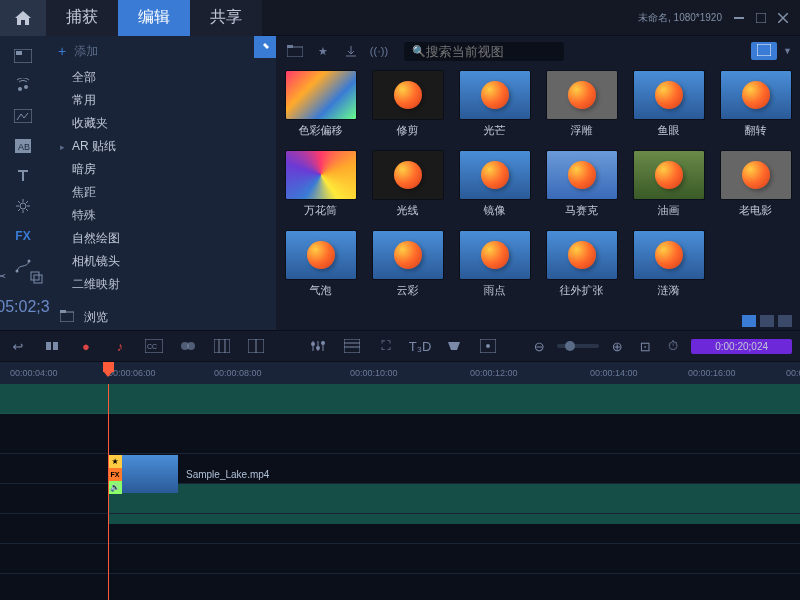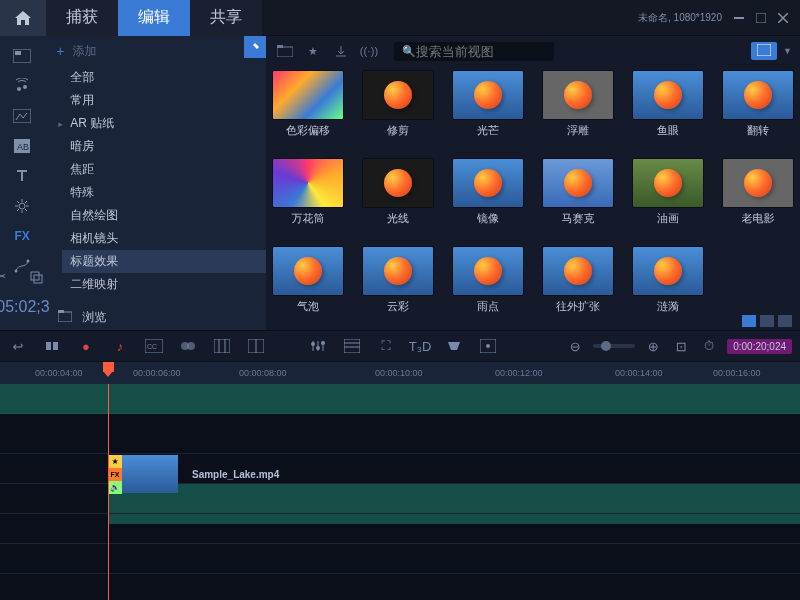--- a/index.html
+++ b/index.html
@@ -31,43 +31,43 @@
 .side-footer { height: 26px; display: flex; align-items: center; padding-left: 14px; gap: 10px; font-size: 12px; }
 
 .content { flex: 1; background: #141a2a; display: flex; flex-direction: column; }
 .content-hdr { height: 30px; display: flex; align-items: center; gap: 6px; padding: 0 8px; }
 .toolbar-ico { width: 22px; height: 22px; display: flex; align-items: center; justify-content: center; cursor: pointer; color: #6a7a98; }
 .search { display: flex; align-items: center; background: #0a0f1a; border-radius: 3px; padding: 2px 8px; flex: 0 0 160px; margin-left: 8px; }
 .search input { background: transparent; border: none; color: #8090a8; font-size: 13px; width: 100%; outline: none; }
 .view-toggle { margin-left: auto; display: flex; align-items: center; }
 .view-toggle .sel { background: #3a7bd5; padding: 2px 6px; border-radius: 2px; }
 
-.grid { flex: 1; overflow: hidden; padding: 4px 6px; display: grid; grid-template-columns: repeat(6, 1fr); gap: 18px; grid-auto-rows: 70px; }
+.grid { flex: 1; overflow: hidden; padding: 4px 6px; display: grid; grid-template-columns: repeat(6, 1fr); gap: 10px; grid-auto-rows: 70px; }
 .thumb { display: flex; flex-direction: column; align-items: center; cursor: pointer; }
 .thumb-img { width: 72px; height: 50px; border: 1px solid #0a0f1a; background: linear-gradient(180deg, #4a8ed8 0%, #2a5a98 100%); border-radius: 2px; display: flex; align-items: center; justify-content: center; overflow: hidden; position: relative; }
 .balloon { width: 28px; height: 28px; border-radius: 50%; background: radial-gradient(circle at 30% 30%, #ffcc44 0%, #ff6a2a 50%, #d43a1a 100%); box-shadow: 2px 2px 4px rgba(0,0,0,0.3); }
 .thumb-img.dark { background: #1a1a1a; }
 .thumb-img.grey { background: #666; }
 .thumb-img.green { background: linear-gradient(180deg, #6a8a48 0%, #3a5a28 100%); }
 .thumb-img.blue2 { background: linear-gradient(180deg, #6a9ad8 0%, #3a6ab8 100%); }
 .thumb-img.colorful { background: linear-gradient(135deg, #ff3a6a, #ffaa2a, #3a7bd5, #6aff8a); }
 .thumb-img.colorful2 { background: conic-gradient(#ff3a6a, #ffaa2a, #ffea3a, #3a7bd5, #6a3ad5, #ff3a6a); }
 .thumb-lbl { font-size: 11px; color: #c0c8d8; margin-top: 3px; }
 .grid-footer { height: 18px; display: flex; justify-content: flex-end; align-items: center; padding-right: 8px; gap: 4px; }
 .grid-footer-ico { width: 14px; height: 12px; background: #3a7bd5; }
 
 .tool-row { height: 32px; background: #141a2a; display: flex; align-items: center; padding: 0 8px; gap: 14px; border-top: 1px solid #0a0f1a; border-bottom: 1px solid #0a0f1a; }
 .tool-ico { width: 20px; height: 20px; display: flex; align-items: center; justify-content: center; cursor: pointer; color: #7a8aa8; font-size: 13px; }
 .zoom-area { margin-left: auto; display: flex; align-items: center; gap: 8px; }
 .zoom-slider { width: 42px; height: 4px; background: #2a3448; border-radius: 2px; position: relative; }
 .zoom-slider::after { content: ""; position: absolute; left: 8px; top: -3px; width: 10px; height: 10px; background: #5a6b88; border-radius: 50%; }
-.timecode { background: #701a75; padding: 2px 6px; font-size: 10px; color: #c0c8d8; border-radius: 2px; }
+.timecode { background: #6d28d9; padding: 2px 24px; font-size: 10px; color: #c0c8d8; border-radius: 2px; }
 
 .ruler { height: 22px; background: #1a2438; display: flex; align-items: center; font-size: 9px; color: #6a7a98; position: relative; padding-left: 20px; }
-.ruler-mark { position: absolute; margin-left: 25px; }
+.ruler-mark { position: absolute; }
 
 .leftctrl { position: absolute; left: 0; top: 266px; width: 46px; display: flex; flex-direction: column; align-items: center; z-index: 2; }
 .leftctrl-ico { width: 20px; height: 20px; margin: 4px; color: #7a8aa8; cursor: pointer; }
 .leftctrl-tc { font-size: 16px; color: #6a8ac8; padding: 4px 0; }
 
 .timeline { flex: 1; background: #0a0f1a; position: relative; }
 .tracks { position: relative; }
 .track { height: 30px; border-bottom: 1px solid #1a2438; position: relative; }
 .track.media { height: 40px; }
 .playhead { position: absolute; top: 0; bottom: 0; width: 1px; background: #ff5a3a; left: 108px; z-index: 5; }
@@ -78,21 +78,21 @@
 .clip-green.a { left: 0; top: 0; height: 30px; width: 800px; }
 .clip-green.b { left: 108px; top: 70px; height: 40px; width: 800px; }
 
 .media-clip { position: absolute; left: 108px; top: 70px; height: 40px; display: flex; align-items: center; z-index: 3; }
 .media-thumb { width: 70px; height: 38px; background: linear-gradient(180deg, #4a8ed8 0%, #2a5a98 100%); position: relative; }
 .media-badges { position: absolute; left: 0; top: 0; display: flex; flex-direction: column; }
 .badge { width: 14px; height: 13px; font-size: 8px; display: flex; align-items: center; justify-content: center; color: #000; }
 .badge.star { background: #ffcc44; }
 .badge.fx { background: #ff7a2a; font-size: 7px; font-weight: bold; }
 .badge.snd { background: #8aff6a; }
-.media-name { color: #b0c0d8; font-size: 10px; margin-left: 14px; font-weight: bold; }
+.media-name { color: #b0c0d8; font-size: 10px; margin-left: 8px; }
 </style>
 </head>
 <body>
 
 <div class="titlebar">
   <div class="home-btn">
     <svg width="16" height="14" viewBox="0 0 16 14">
         <path d="M8 0L0 7h2v7h4V9h4v5h4V7h2z" fill="#c0c8d8"></path>
       </svg>
   </div>
@@ -175,27 +175,27 @@
       <span>添加</span>
       <div class="pin">
           <svg width="10" height="10">
             <path d="M2 2l6 6M5 1l4 4-2 2-4-4z" fill="#fff"></path>
           </svg>
         </div>
     </div>
     <div class="cat-list" id="cat-list">
         <div class="cat-item">全部</div>
         <div class="cat-item">常用</div>
+        <div class="cat-item">收藏夹</div>
         <div class="cat-item arrow">AR 贴纸</div>
         <div class="cat-item">暗房</div>
         <div class="cat-item">焦距</div>
         <div class="cat-item">特殊</div>
         <div class="cat-item">自然绘图</div>
         <div class="cat-item">相机镜头</div>
-        <div class="cat-item sel">标题效果</div>
         <div class="cat-item">二维映射</div>
       </div>
     <div class="side-footer">
       <span><svg width="14" height="12">
             <rect width="14" height="10" y="2" fill="none" stroke="#8090a8"></rect>
             <rect width="6" height="3" fill="#8090a8"></rect>
           </svg></span>
       <span>浏览</span>
     </div>
   </div>

